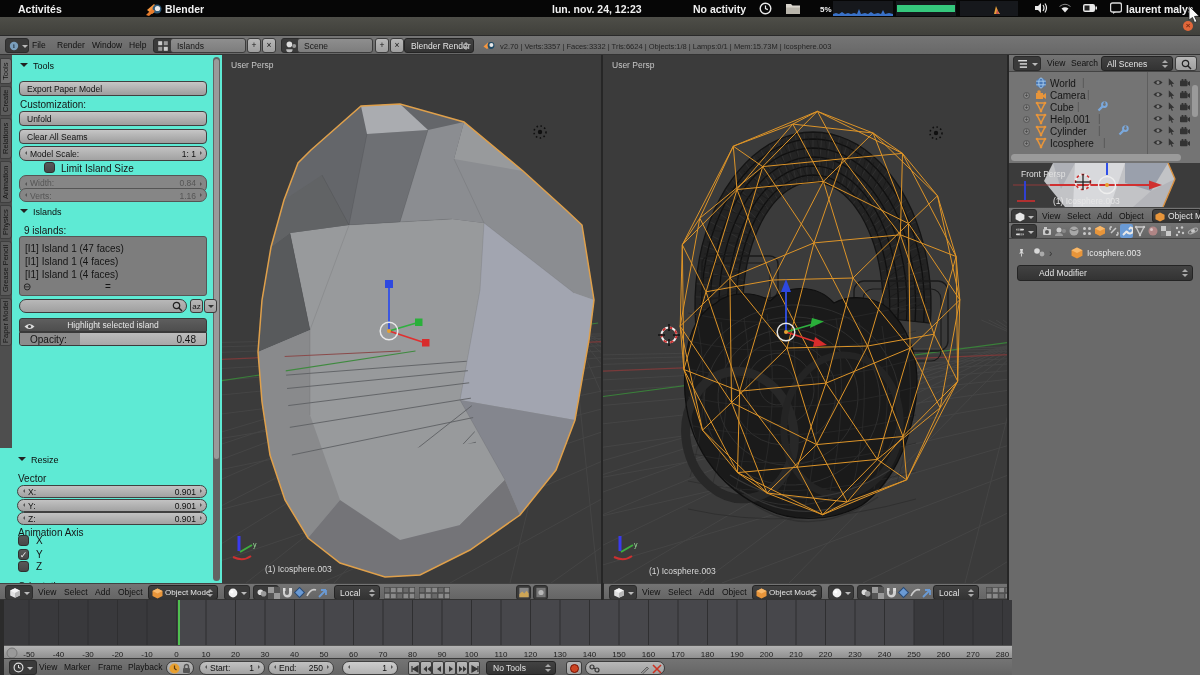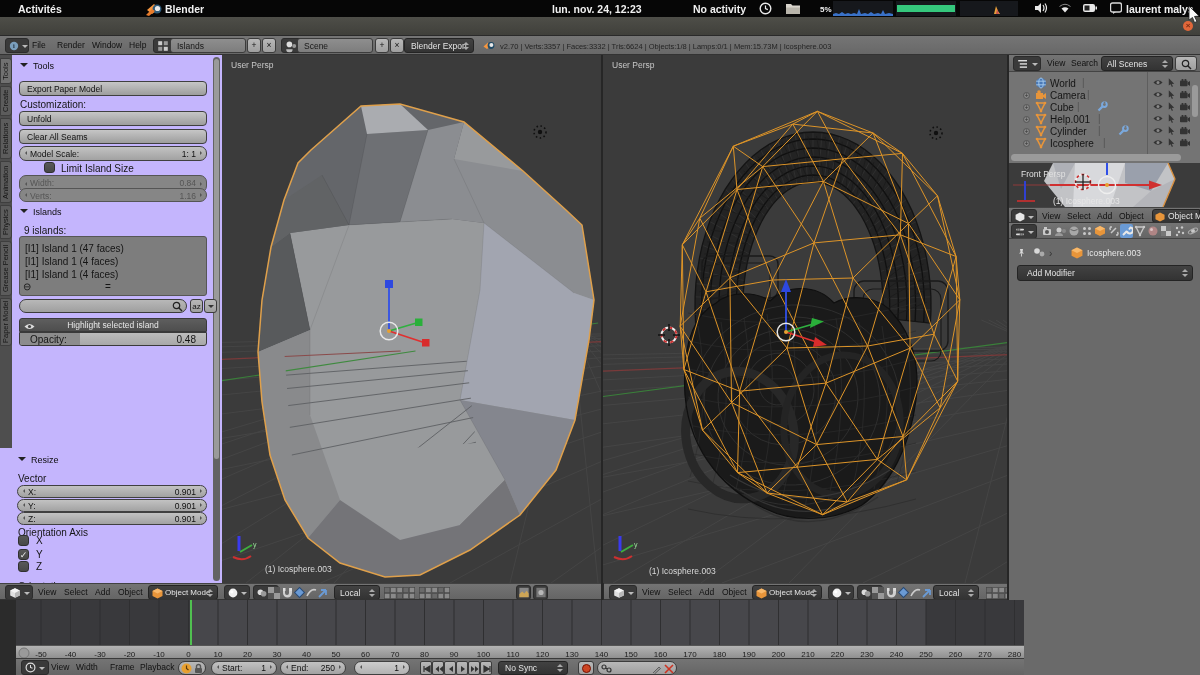--- a/index.html
+++ b/index.html
@@ -127,21 +127,21 @@
           <circle cx="12" cy="8" r="2.5" fill="#999"></circle>
         </svg>
         <span class="updn"></span>
       </div>
 <div class="lightfield" style="left:297px;top:2px;width:76px;height:15px;background:linear-gradient(#8e8e8e,#7d7d7d);color:#181818">
         <span style="position:absolute;left:6px;top:2px">Scene</span>
       </div>
 <div class="lightfield" style="left:375px;top:2px;width:14px;height:15px;text-align:center;line-height:13px">+</div>
 <div class="lightfield" style="left:390px;top:2px;width:14px;height:15px;text-align:center;line-height:13px">×</div>
 <div class="dd" style="left:404px;top:2px;width:70px;height:15px">
-        <span style="position:absolute;left:6px;top:2px">Blender Export</span>
+        <span style="position:absolute;left:6px;top:2px">Blender Render</span>
         <span class="ar"></span>
       </div>
 <svg class="abs" style="left:483px;top:4px" width="13" height="11" viewBox="0 0 13 11">
         <path d="M0.5 6.5 L5 2.5 L8.5 5.5 L4 9 Z" fill="#f5963f"></path>
         <circle cx="8" cy="5.5" r="3.4" fill="#1f4a66"></circle>
         <circle cx="8.4" cy="5.1" r="2" fill="#e8e8e8"></circle>
       </svg>
 <div class="menu" style="left:500px;top:5.5px;font-size:7.5px;color:#242424">v2.70 | Verts:3357 | Faces:3332 | Tris:6624 | Objects:1/8 | Lamps:0/1 | Mem:15.73M | Icosphere.003</div>
 </div>
 <div class="abs" style="left:0;top:55px;width:602px;height:528px;background:#3b3b3b">
@@ -238,21 +238,21 @@
 <circle cx="167.0" cy="276.0" r="8.8" fill="none" stroke="#e8e8e8" stroke-width="1.5"></circle>
 <circle cx="167.0" cy="276.0" r="2.0" fill="#e8a030"></circle>
 <line x1="17.0" y1="496.0" x2="17.0" y2="481.0" stroke="#3a3aee" stroke-width="3"></line>
 <line x1="18.0" y1="497.0" x2="30.0" y2="490.0" stroke="#3fae3f" stroke-width="2"></line>
 <path d="M 11 502 Q 21 507 29 501" fill="none" stroke="#cc3030" stroke-width="2"></path>
 <text x="31.0" y="492.0" fill="#9adf9a" font-size="7" font-family="&quot;Liberation Sans&quot;, sans-serif" text-anchor="start">y</text>
 <text x="9.0" y="13.0" fill="#c8c8c8" font-size="8.5" font-family="&quot;Liberation Sans&quot;, sans-serif" text-anchor="start">User Persp</text>
 <text x="43.0" y="517.0" fill="#dadada" font-size="8.5" font-family="&quot;Liberation Sans&quot;, sans-serif" text-anchor="start">(1) Icosphere.003</text>
         </svg></div>
 </div>
-<div class="abs" style="left:0;top:55px;width:222px;height:528px;background:#c4b5fd">
+<div class="abs" style="left:0;top:55px;width:222px;height:528px;background:#5eead4">
       <div class="abs" style="left:0;top:0;width:12px;height:393px;background:#4e4e4e"></div>
       <div class="vtab act" style="top:3px;height:26px">Tools</div>
       <div class="vtab" style="top:31px;height:30px">Create</div>
       <div class="vtab" style="top:63px;height:41px">Relations</div>
       <div class="vtab" style="top:106px;height:42px">Animation</div>
       <div class="vtab" style="top:150px;height:34px">Physics</div>
       <div class="vtab" style="top:186px;height:55px">Grease Pencil</div>
       <div class="vtab" style="top:243px;height:48px">Paper Model</div>
       <div class="abs" style="left:213px;top:2px;width:7px;height:524px;background:#636363;border-radius:4px"></div>
       <div class="abs" style="left:214px;top:4px;width:5px;height:400px;background:#9a9a9a;border-radius:3px"></div>
@@ -308,21 +308,21 @@
         <span class="val" style="top:0.5px">0.901</span>
       </div>
       <div class="num" style="left:17px;top:444px;width:190px;height:13px">
         <span class="lab" style="top:0.5px">Y:</span>
         <span class="val" style="top:0.5px">0.901</span>
       </div>
       <div class="num" style="left:17px;top:457px;width:190px;height:13px">
         <span class="lab" style="top:0.5px">Z:</span>
         <span class="val" style="top:0.5px">0.901</span>
       </div>
-      <div class="label" style="left:18px;top:472px">Orientation Axis</div>
+      <div class="label" style="left:18px;top:472px">Animation Axis</div>
       <div class="chk" style="left:18px;top:480px"></div>
       <div class="label" style="left:36px;top:480px">X</div>
       <div class="chk" style="left:18px;top:494px">✓</div>
       <div class="label" style="left:36px;top:494px">Y</div>
       <div class="chk" style="left:18px;top:506px"></div>
       <div class="label" style="left:36px;top:506px">Z</div>
       <div class="label" style="left:18px;top:526px">Orientation</div>
     </div>
 <div class="abs hdr" style="left:0px;top:583px;width:602px;height:17px;border-top:1px solid #424242;border-bottom:1px solid #333">
       <div class="eicon" style="left:5px;top:1px;width:28px">
@@ -1112,25 +1112,25 @@
         <circle cx="4" cy="4" r="2.8" fill="#d8d8d8"></circle>
         <circle cx="9" cy="7" r="2.4" fill="#aaa"></circle>
       </svg>
       <div class="label" style="left:40px;top:25px;color:#333">›</div>
       <svg class="abs" style="left:62px;top:24px" width="12" height="12" viewBox="0 0 11 11">
         <path d="M5.5 0.5 L10.5 3 L10.5 8 L5.5 10.5 L0.5 8 L0.5 3 Z" fill="#e8953a"></path>
         <path d="M5.5 0.5 L10.5 3 L5.5 5.5 L0.5 3 Z" fill="#f8b86a"></path>
       </svg>
       <div class="wlabel" style="left:78px;top:25px;color:#e8e8e8">Icosphere.003</div>
       <div class="dd" style="left:8px;top:42px;width:176px;height:16px">
-        <span style="position:absolute;left:9px;top:2px">Add Modifier</span>
+        <span style="position:absolute;left:21px;top:2px">Add Modifier</span>
         <span class="ar"></span>
       </div>
     </div>
-<div class="abs" style="left:16px;top:600px;width:1008px;height:72px;background:#fdba74">
+<div class="abs" style="left:4px;top:600px;width:1008px;height:72px;background:#fdba74">
       <div class="abs" style="left:0;top:0;width:1008px;height:45px;background:#39393c"></div>
       <div class="abs" style="left:175px;top:0;width:735px;height:45px;background:#47474b"></div>
       <svg class="abs" style="left:0;top:0" width="1008" height="45" viewBox="0 0 1008 45">
         <line x1="25.0" y1="0.0" x2="25.0" y2="45.0" stroke="#2f2f31" stroke-width="1"></line>
 <line x1="54.5" y1="0.0" x2="54.5" y2="45.0" stroke="#2f2f31" stroke-width="1"></line>
 <line x1="84.0" y1="0.0" x2="84.0" y2="45.0" stroke="#2f2f31" stroke-width="1"></line>
 <line x1="113.5" y1="0.0" x2="113.5" y2="45.0" stroke="#2f2f31" stroke-width="1"></line>
 <line x1="143.0" y1="0.0" x2="143.0" y2="45.0" stroke="#2f2f31" stroke-width="1"></line>
 <line x1="172.5" y1="0.0" x2="172.5" y2="45.0" stroke="#2f2f31" stroke-width="1"></line>
 <line x1="202.0" y1="0.0" x2="202.0" y2="45.0" stroke="#2f2f31" stroke-width="1"></line>
@@ -1202,21 +1202,21 @@
         </svg></div>
       <div class="abs hdr" style="left:0;top:58px;width:1008px;height:17px;border-top:1px solid #3a3a3a">
         <div class="eicon" style="left:5px;top:1px;width:28px">
           <svg width="15" height="15" viewBox="0 0 15 15">
             <circle cx="7.5" cy="7.5" r="5.5" fill="none" stroke="#ddd" stroke-width="1.5"></circle>
             <path d="M7.5 4.5 L7.5 7.5 L10 8.5" stroke="#ddd" stroke-width="1.3" fill="none"></path>
           </svg>
           <span class="updn"></span>
         </div>
         <div class="menu" style="left:35px;top:3px">View</div>
-        <div class="menu" style="left:60px;top:3px">Width</div>
+        <div class="menu" style="left:60px;top:3px">Marker</div>
         <div class="menu" style="left:94px;top:3px">Frame</div>
         <div class="menu" style="left:124px;top:3px">Playback</div>
         <div class="lightfield" style="left:162px;top:1.5px;width:28px;height:14px;border-radius:7px">
           <svg style="position:absolute;left:2px;top:1.5px" width="11" height="11" viewBox="0 0 11 11">
             <circle cx="5.5" cy="5.5" r="5" fill="#e8a030"></circle>
             <path d="M5.5 2.5 L5.5 5.5 L7.5 7" stroke="#5a3a10" fill="none" stroke-width="1.2"></path>
           </svg>
           <svg style="position:absolute;left:14px;top:1.5px" width="11" height="11" viewBox="0 0 11 11">
             <rect x="2" y="5" width="7" height="5" rx="1" fill="#555"></rect>
             <path d="M3.5 5 L3.5 3.5 a2 2 0 0 1 4 0 L7.5 5" stroke="#555" fill="none" stroke-width="1.4"></path>
@@ -1257,21 +1257,21 @@
           <svg style="position:absolute;left:0.5px;top:2px" width="10" height="10" viewBox="0 0 10 10">
             <path d="M1 2 L4.5 5 L1 8 Z M5 2 L8.5 5 L5 8 Z" fill="#333"></path>
           </svg>
         </div>
         <div class="lightfield" style="left:464px;top:1.5px;width:12px;height:14px;border-radius:2px">
           <svg style="position:absolute;left:0.5px;top:2px" width="10" height="10" viewBox="0 0 10 10">
             <path d="M8 2 L8 8 M2 2 L7 5 L2 8 Z" stroke="#333" fill="#333" stroke-width="1.2"></path>
           </svg>
         </div>
         <div class="dd" style="left:482px;top:1.5px;width:70px;height:14px">
-          <span style="position:absolute;left:6px;top:1px">No Sync</span>
+          <span style="position:absolute;left:6px;top:1px">No Tools</span>
           <span class="ar"></span>
         </div>
         <div class="lightfield" style="left:562px;top:1.5px;width:16px;height:14px;border-radius:3px">
           <span style="position:absolute;left:3px;top:2px;width:9px;height:9px;border-radius:50%;background:#cc4422;border:1px solid #771100"></span>
         </div>
         <div class="lightfield" style="left:581px;top:1.5px;width:80px;height:14px;border-radius:7px">
           <svg style="position:absolute;left:3px;top:2px" width="12" height="10" viewBox="0 0 12 10">
             <circle cx="3" cy="3" r="2" fill="none" stroke="#333" stroke-width="1.2"></circle>
             <circle cx="8" cy="6" r="2" fill="none" stroke="#333" stroke-width="1.2"></circle>
             <path d="M4.5 4.5 L6.5 4.5" stroke="#333"></path>

